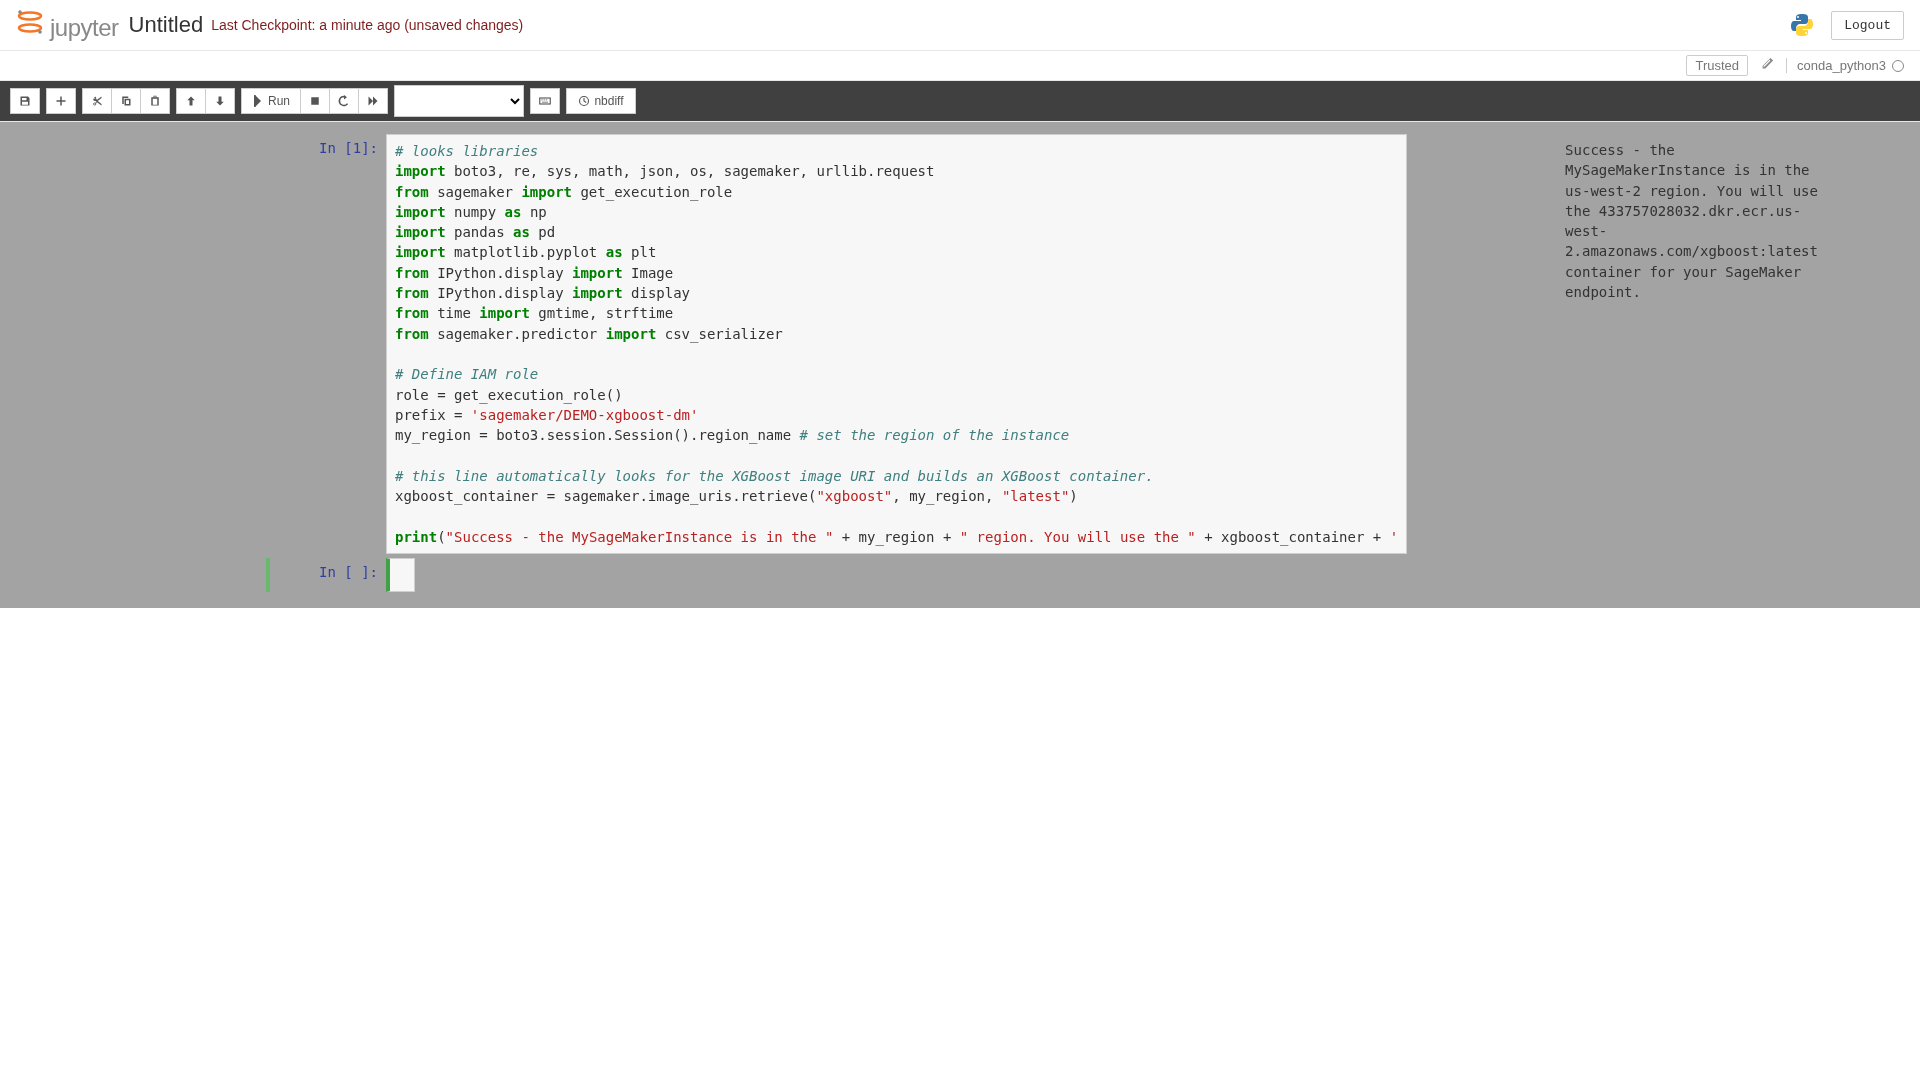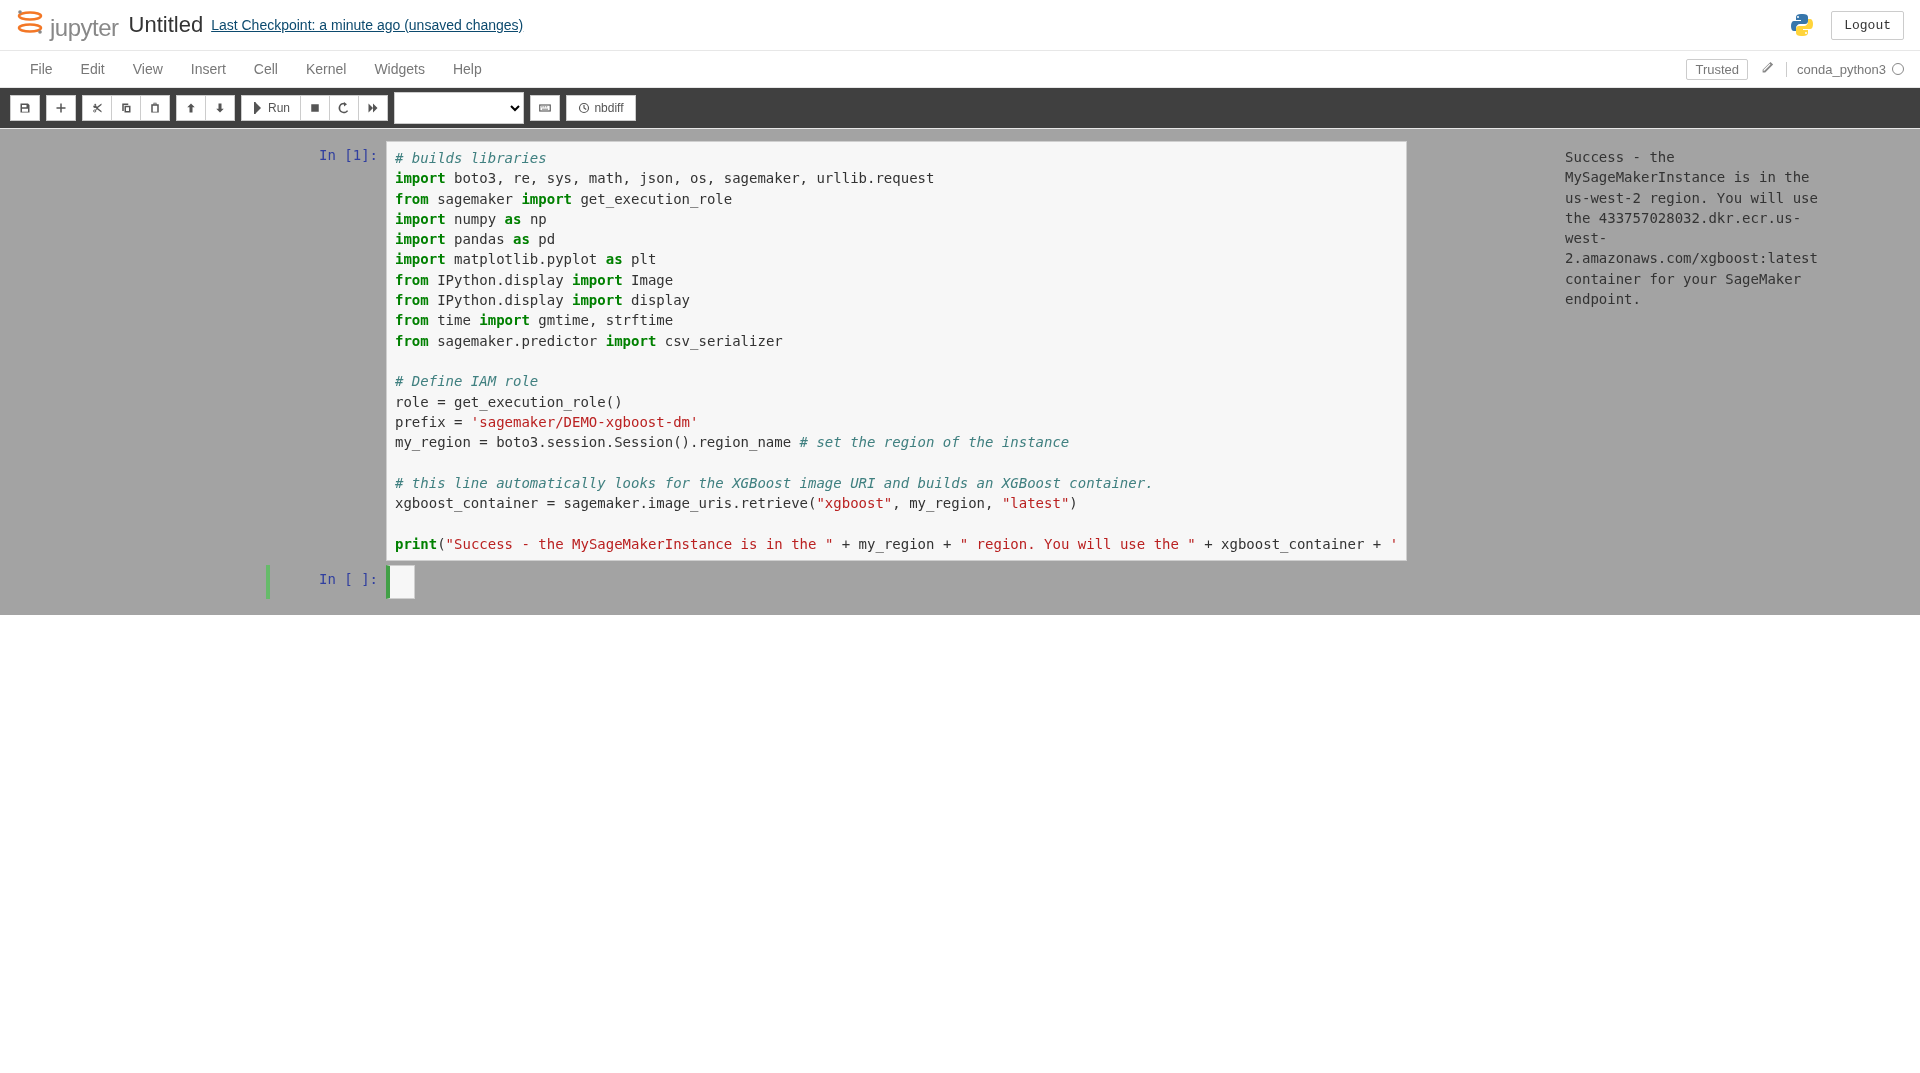--- a/index.html
+++ b/index.html
@@ -3,21 +3,21 @@
 <meta charset="utf-8">
 <style>
 * { box-sizing: border-box; margin: 0; padding: 0; }
 body { font-family: "Helvetica Neue", Helvetica, Arial, sans-serif; font-size: 14px; color: #333; background: #fff; }
 
 .header { display: flex; align-items: center; padding: 8px 16px; border-bottom: 1px solid #e7e7e7; }
 .logo-area { display: flex; align-items: baseline; gap: 6px; }
 .jupyter-logo-icon { width: 28px; height: 28px; display: inline-block; position: relative; }
 .jupyter-text { font-size: 24px; color: #888; font-weight: 400; letter-spacing: -0.5px; }
 .notebook-name { font-size: 22px; color: #333; margin-left: 10px; font-weight: 400; }
-.checkpoint { font-size: 14px; color: #0c4a6e; margin-left: 8px; text-decoration: underline; }
+.checkpoint { font-size: 14px; color: #7f1d1d; margin-left: 8px; }
 .header-right { margin-left: auto; display: flex; align-items: center; gap: 16px; }
 .python-logo { width: 26px; height: 26px; }
 .logout-btn { border: 1px solid #ccc; background: #fff; padding: 6px 12px; font-size: 13px; border-radius: 2px; cursor: pointer; color: #333; font-family: Liberation Mono, monospace; }
 
 .menubar { display: flex; align-items: center; padding: 4px 16px; border-bottom: 1px solid #e7e7e7; }
 .menu-item { padding: 6px 14px; color: #777; font-size: 14px; cursor: pointer; }
 .menubar-right { margin-left: auto; display: flex; align-items: center; gap: 12px; color: #777; font-size: 13px; }
 .trusted { border: 1px solid #ccc; padding: 2px 8px; border-radius: 2px; }
 .edit-icon { color: #888; cursor: pointer; }
 .kernel-name { border-left: 1px solid #ccc; padding-left: 10px; display: flex; align-items: center; gap: 6px; }
@@ -76,30 +76,20 @@
           <circle cx="9" cy="5" r="1" fill="#fff"></circle>
           <path d="M14 24c3 0 5-1 5-3v-3h-5v-1h7c2 0 3-2 3-5s-1-5-3-5h-2v3c0 2-2 4-4 4h-5c-2 0-3 1-3 3v4c0 2 2 3 5 3h2z" fill="#FFD43B"></path>
           <circle cx="17" cy="21" r="1" fill="#fff"></circle>
         </svg>
     </span>
     <button class="logout-btn">Logout</button>
   </div>
 </div>
 
 <div class="menubar">
-  <div id="menu-items" style="display: flex;">
-      <span class="menu-item">File</span>
-      <span class="menu-item">Edit</span>
-      <span class="menu-item">View</span>
-      <span class="menu-item">Insert</span>
-      <span class="menu-item">Cell</span>
-      <span class="menu-item">Kernel</span>
-      <span class="menu-item">Widgets</span>
-      <span class="menu-item">Help</span>
-    </div>
   <div class="menubar-right">
     <span class="trusted">Trusted</span>
     <span class="edit-icon">
       <svg width="14" height="14" viewBox="0 0 16 16" class="icon-svg">
           <path d="M12 1l3 3-9 9H3v-3l9-9zm-1 2l-7 7v1h1l7-7-1-1z"></path>
         </svg>
     </span>
     <span class="kernel-name">
       <span>conda_python3</span>
       <span class="kernel-indicator"></span>
@@ -201,21 +191,21 @@
     </button>
   </div>
 </div>
 
 <div class="notebook-container">
   <div class="notebook-inner" id="notebook-inner">
       <div class="cell">
         <div style="display: flex;">
           <div class="prompt input-prompt">In [1]:</div>
           <div class="cell-body">
-            <div class="input-area"><span class="cm-com-it"># builds libraries</span>
+            <div class="input-area"><span class="cm-com-it"># looks libraries</span>
 <span class="kw-green">import</span> boto3, re, sys, math, json, os, sagemaker, urllib.request
 <span class="kw-green">from</span> sagemaker <span class="kw-green">import</span> get_execution_role
 <span class="kw-green">import</span> numpy <span class="kw-green">as</span> np
 <span class="kw-green">import</span> pandas <span class="kw-green">as</span> pd
 <span class="kw-green">import</span> matplotlib.pyplot <span class="kw-green">as</span> plt
 <span class="kw-green">from</span> IPython.display <span class="kw-green">import</span> Image
 <span class="kw-green">from</span> IPython.display <span class="kw-green">import</span> display
 <span class="kw-green">from</span> time <span class="kw-green">import</span> gmtime, strftime
 <span class="kw-green">from</span> sagemaker.predictor <span class="kw-green">import</span> csv_serializer
 

